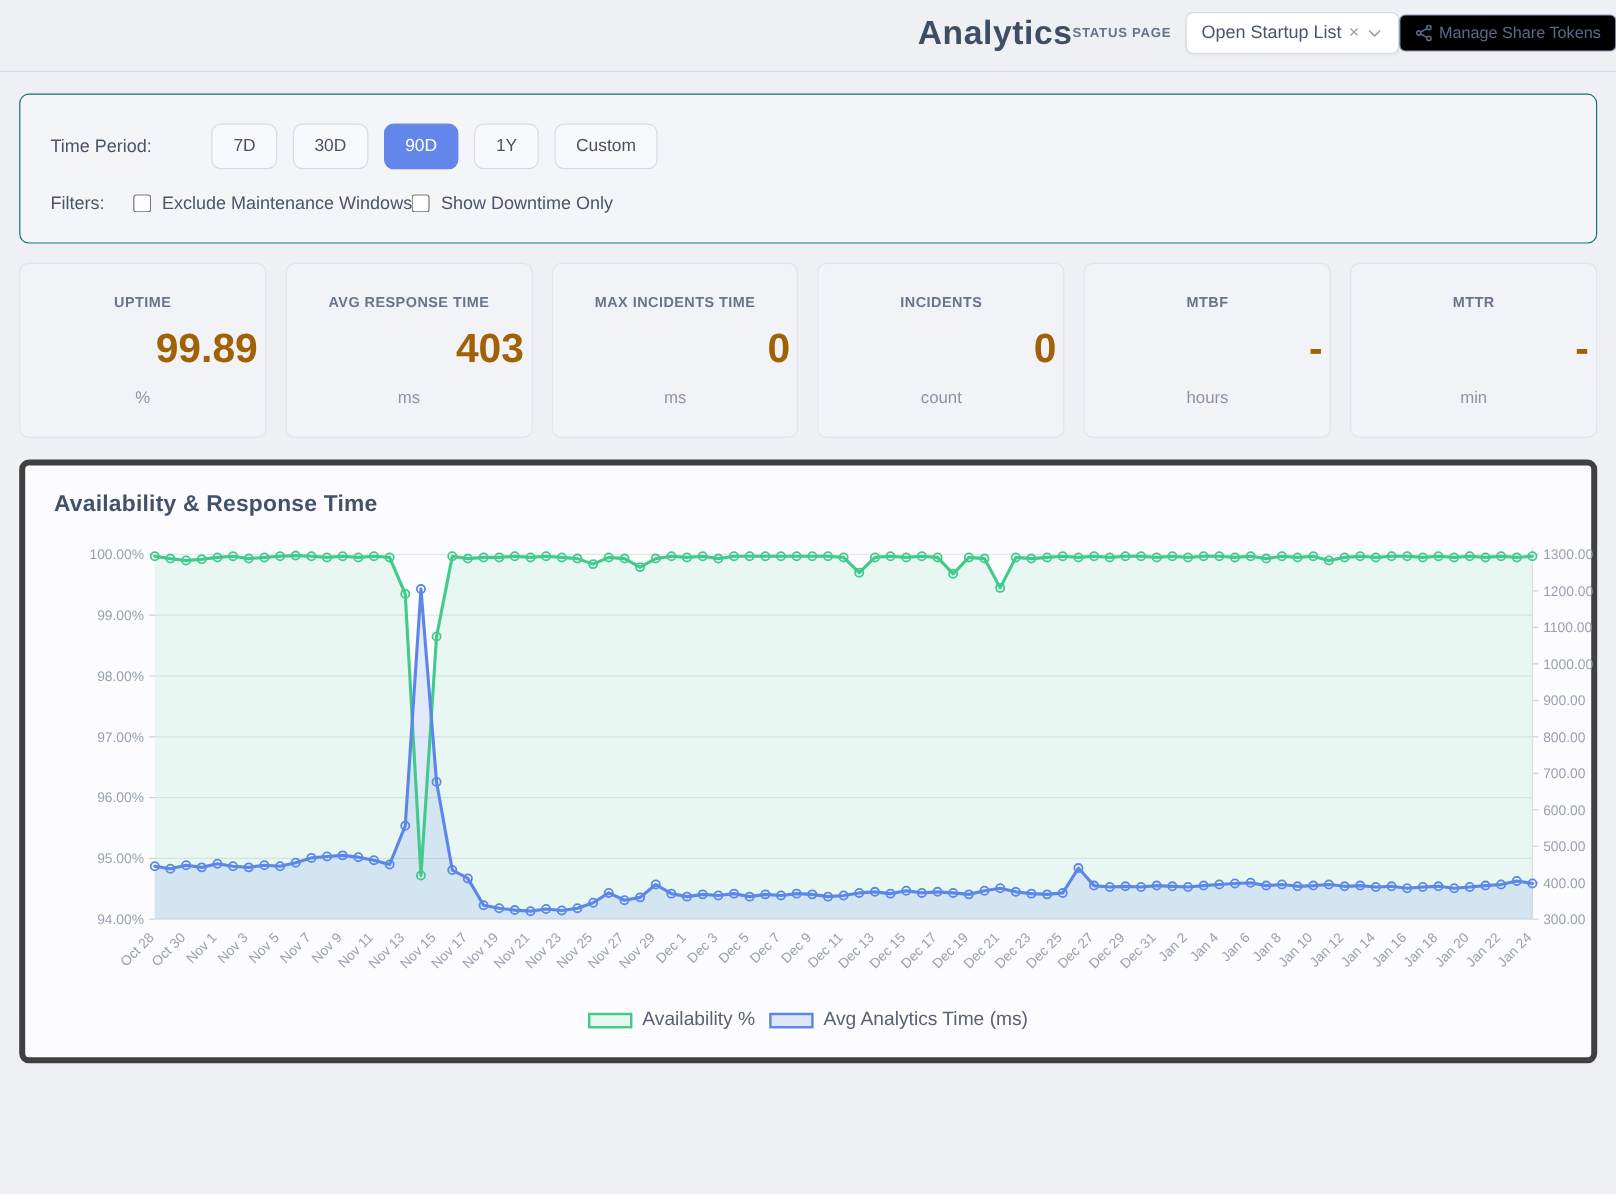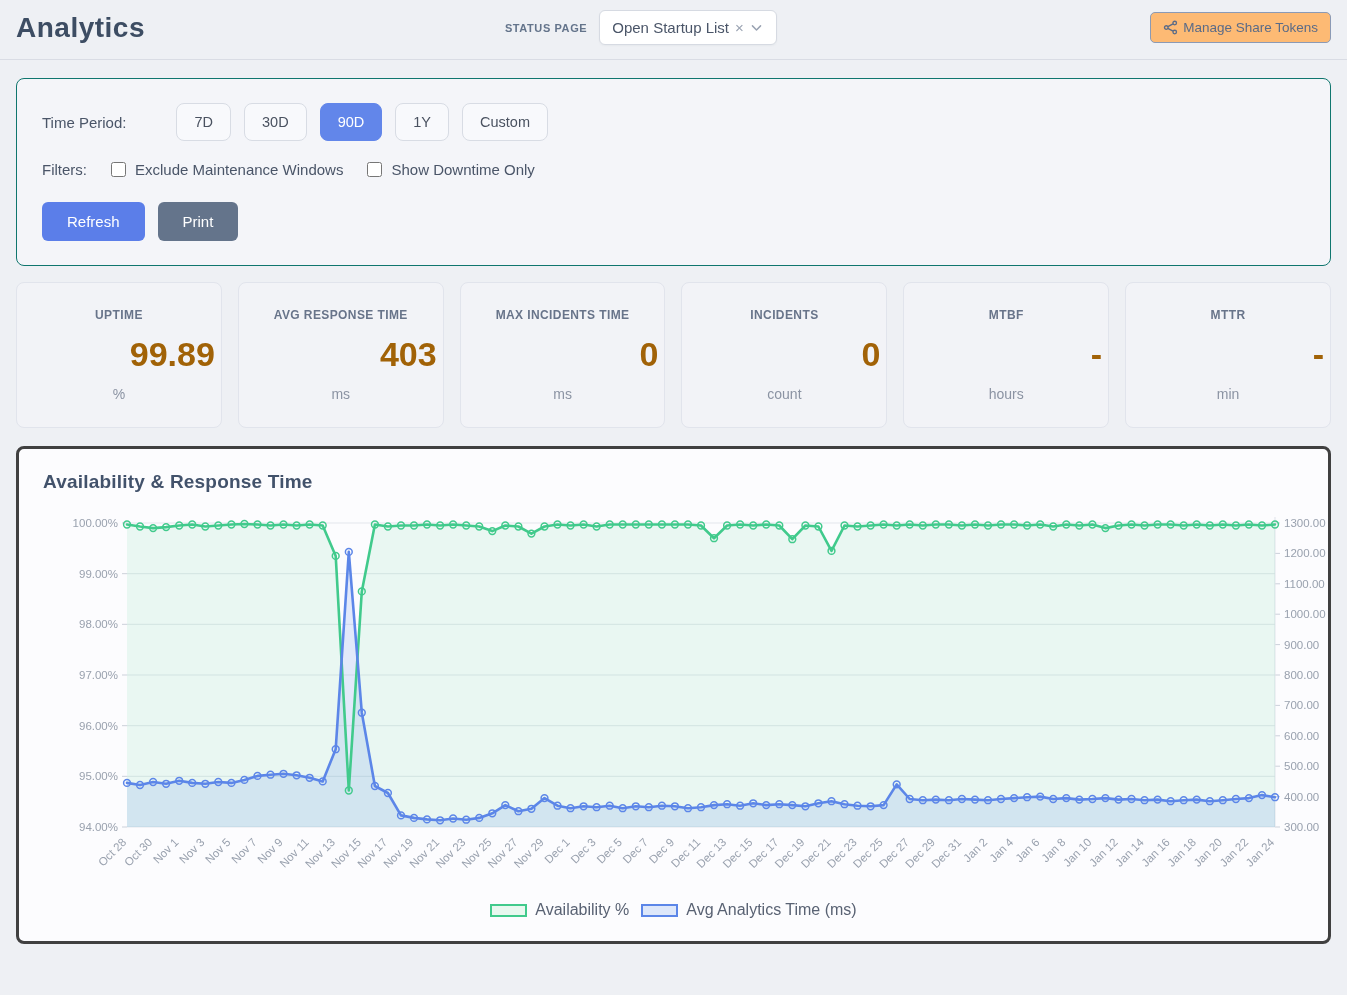--- a/index.html
+++ b/index.html
@@ -1,27 +1,27 @@
 <!DOCTYPE html>
 <html><head>
 <meta charset="utf-8">
 <style>
   * { margin:0; padding:0; box-sizing:border-box; }
   html,body { width:1347px; background:#eef0f4; font-family:"Liberation Sans", sans-serif; color:#4a5568; }
 
   
-  .header { display:flex; align-items:center; justify-content:space-between; padding:10px 16px 14px 16px; border-bottom:1px solid #d9dce4; }
+  .header { display:flex; align-items:center; justify-content:flex-end; padding:10px 0 14px 16px; border-bottom:1px solid #d9dce4; }
   .app-title { font-size:28px; font-weight:bold; color:#3d4d63; letter-spacing:0.5px; }
   .status-group { display:flex; align-items:center; gap:12px; }
   .status-label { font-size:11px; font-weight:bold; color:#64748b; letter-spacing:0.6px; }
   .status-select { display:flex; align-items:center; gap:6px; background:#ffffff; border:1px solid #d6dae2; border-radius:6px; padding:8px 12px; min-width:178px; box-shadow:0 1px 2px rgba(30,40,60,0.04); cursor:pointer; }
   .status-select .val { font-size:15px; color:#4a5568; }
   .status-select .clear { color:#9aa3b2; font-size:15px; cursor:pointer; }
   .status-select .chev { color:#9aa3b2; display:flex; }
-  .manage-btn { display:flex; align-items:center; gap:5px; background:#fdba74; border:1px solid #8b9ab5; border-radius:5px; padding:7px 12px; font-size:13.5px; color:#5a6b87; cursor:pointer;margin-left:13px; }
+  .manage-btn { display:flex; align-items:center; gap:5px; background:#000000; border:1px solid #8b9ab5; border-radius:5px; padding:7px 12px; font-size:13.5px; color:#5a6b87; cursor:pointer; }
   .manage-btn svg { display:block; }
 
   
   .panel { margin:18px 16px 0 16px; background:#f4f5f9; border:1px solid #0f766e; border-radius:8px; padding:24px 25px; }
   .row { display:flex; align-items:center; }
   .row-label { font-size:15px; color:#4a5568; margin-right:18px; }
   .periods { display:flex; gap:13px;padding-left:32px; }
   .period-btn { font-family:inherit; font-size:14.5px; color:#4a5260; background:#f8f9fc; border:1px solid #d8dce4; border-radius:8px; padding:10px 17px; cursor:pointer; }
   .period-btn.active { background:#6286ea; border-color:#6286ea; color:#ffffff; }
   .filters-row { margin-top:20px; gap:24px; }
@@ -33,21 +33,21 @@
   .btn.secondary { background:#64748b; }
 
   
   .stats { margin:16px 16px 0 16px; display:grid; grid-template-columns:repeat(6,1fr); gap:16px; }
   .stat-card { background:#f2f3f7; border:1px solid #e1e4ec; border-radius:8px; padding:25px 6px; text-align:center; }
   .stat-label { font-size:12px; font-weight:bold; color:#68748a; letter-spacing:0.4px; }
   .stat-value { font-size:34px; font-weight:bold; color:#a16207; margin:13px 0 12px 0;text-align:right; }
   .stat-unit { font-size:14px; color:#8b93a3; }
 
   
-  .chart-card { margin:18px 16px 18px 16px; background:#fcfcfe; border:3px solid #404040; border-radius:8px; padding:22px 24px 12px 24px; }
+  .chart-card { margin:18px 16px 18px 16px; background:#fcfcfe; border:5px solid #404040; border-radius:8px; padding:22px 24px 12px 24px; }
   .chart-title { font-size:19px; font-weight:bold; color:#42526b; letter-spacing:0.2px; margin-bottom:16px; }
   .axis-text { font-size:11.5px; fill:#99a1ae; font-family:"Liberation Sans", sans-serif; }
   .legend { display:flex; justify-content:center; align-items:center; gap:12px; padding:6px 0 10px 0; }
   .legend-item { display:flex; align-items:center; gap:8px; cursor:pointer; }
   .legend-swatch { width:37px; height:13px; border-width:2.5px; border-style:solid; }
   .legend-text { font-size:16px; color:#596273; }
 </style>
 </head>
 <body>
 
@@ -86,34 +86,30 @@
     <div class="periods">
         <button class="period-btn">7D</button>
         <button class="period-btn">30D</button>
         <button class="period-btn active">90D</button>
         <button class="period-btn">1Y</button>
         <button class="period-btn">Custom</button>
       </div>
   </div>
   <div class="row filters-row">
     <span class="row-label" style="margin-right:0">Filters:</span>
-    <div class="row" style="gap:24px">
+    <div class="row" style="">
         <label class="chk">
           <input type="checkbox" style="">
           <span>Exclude Maintenance Windows</span>
         </label>
         <label class="chk">
           <input type="checkbox" style="">
           <span>Show Downtime Only</span>
         </label>
       </div>
-  </div>
-  <div class="row actions-row">
-    <button class="btn primary">Refresh</button>
-    <button class="btn secondary">Print</button>
   </div>
 </div>
 
 <div class="stats">
     <div class="stat-card">
       <div class="stat-label">UPTIME</div>
       <div class="stat-value">99.89</div>
       <div class="stat-unit">%</div>
     </div>
     <div class="stat-card">

